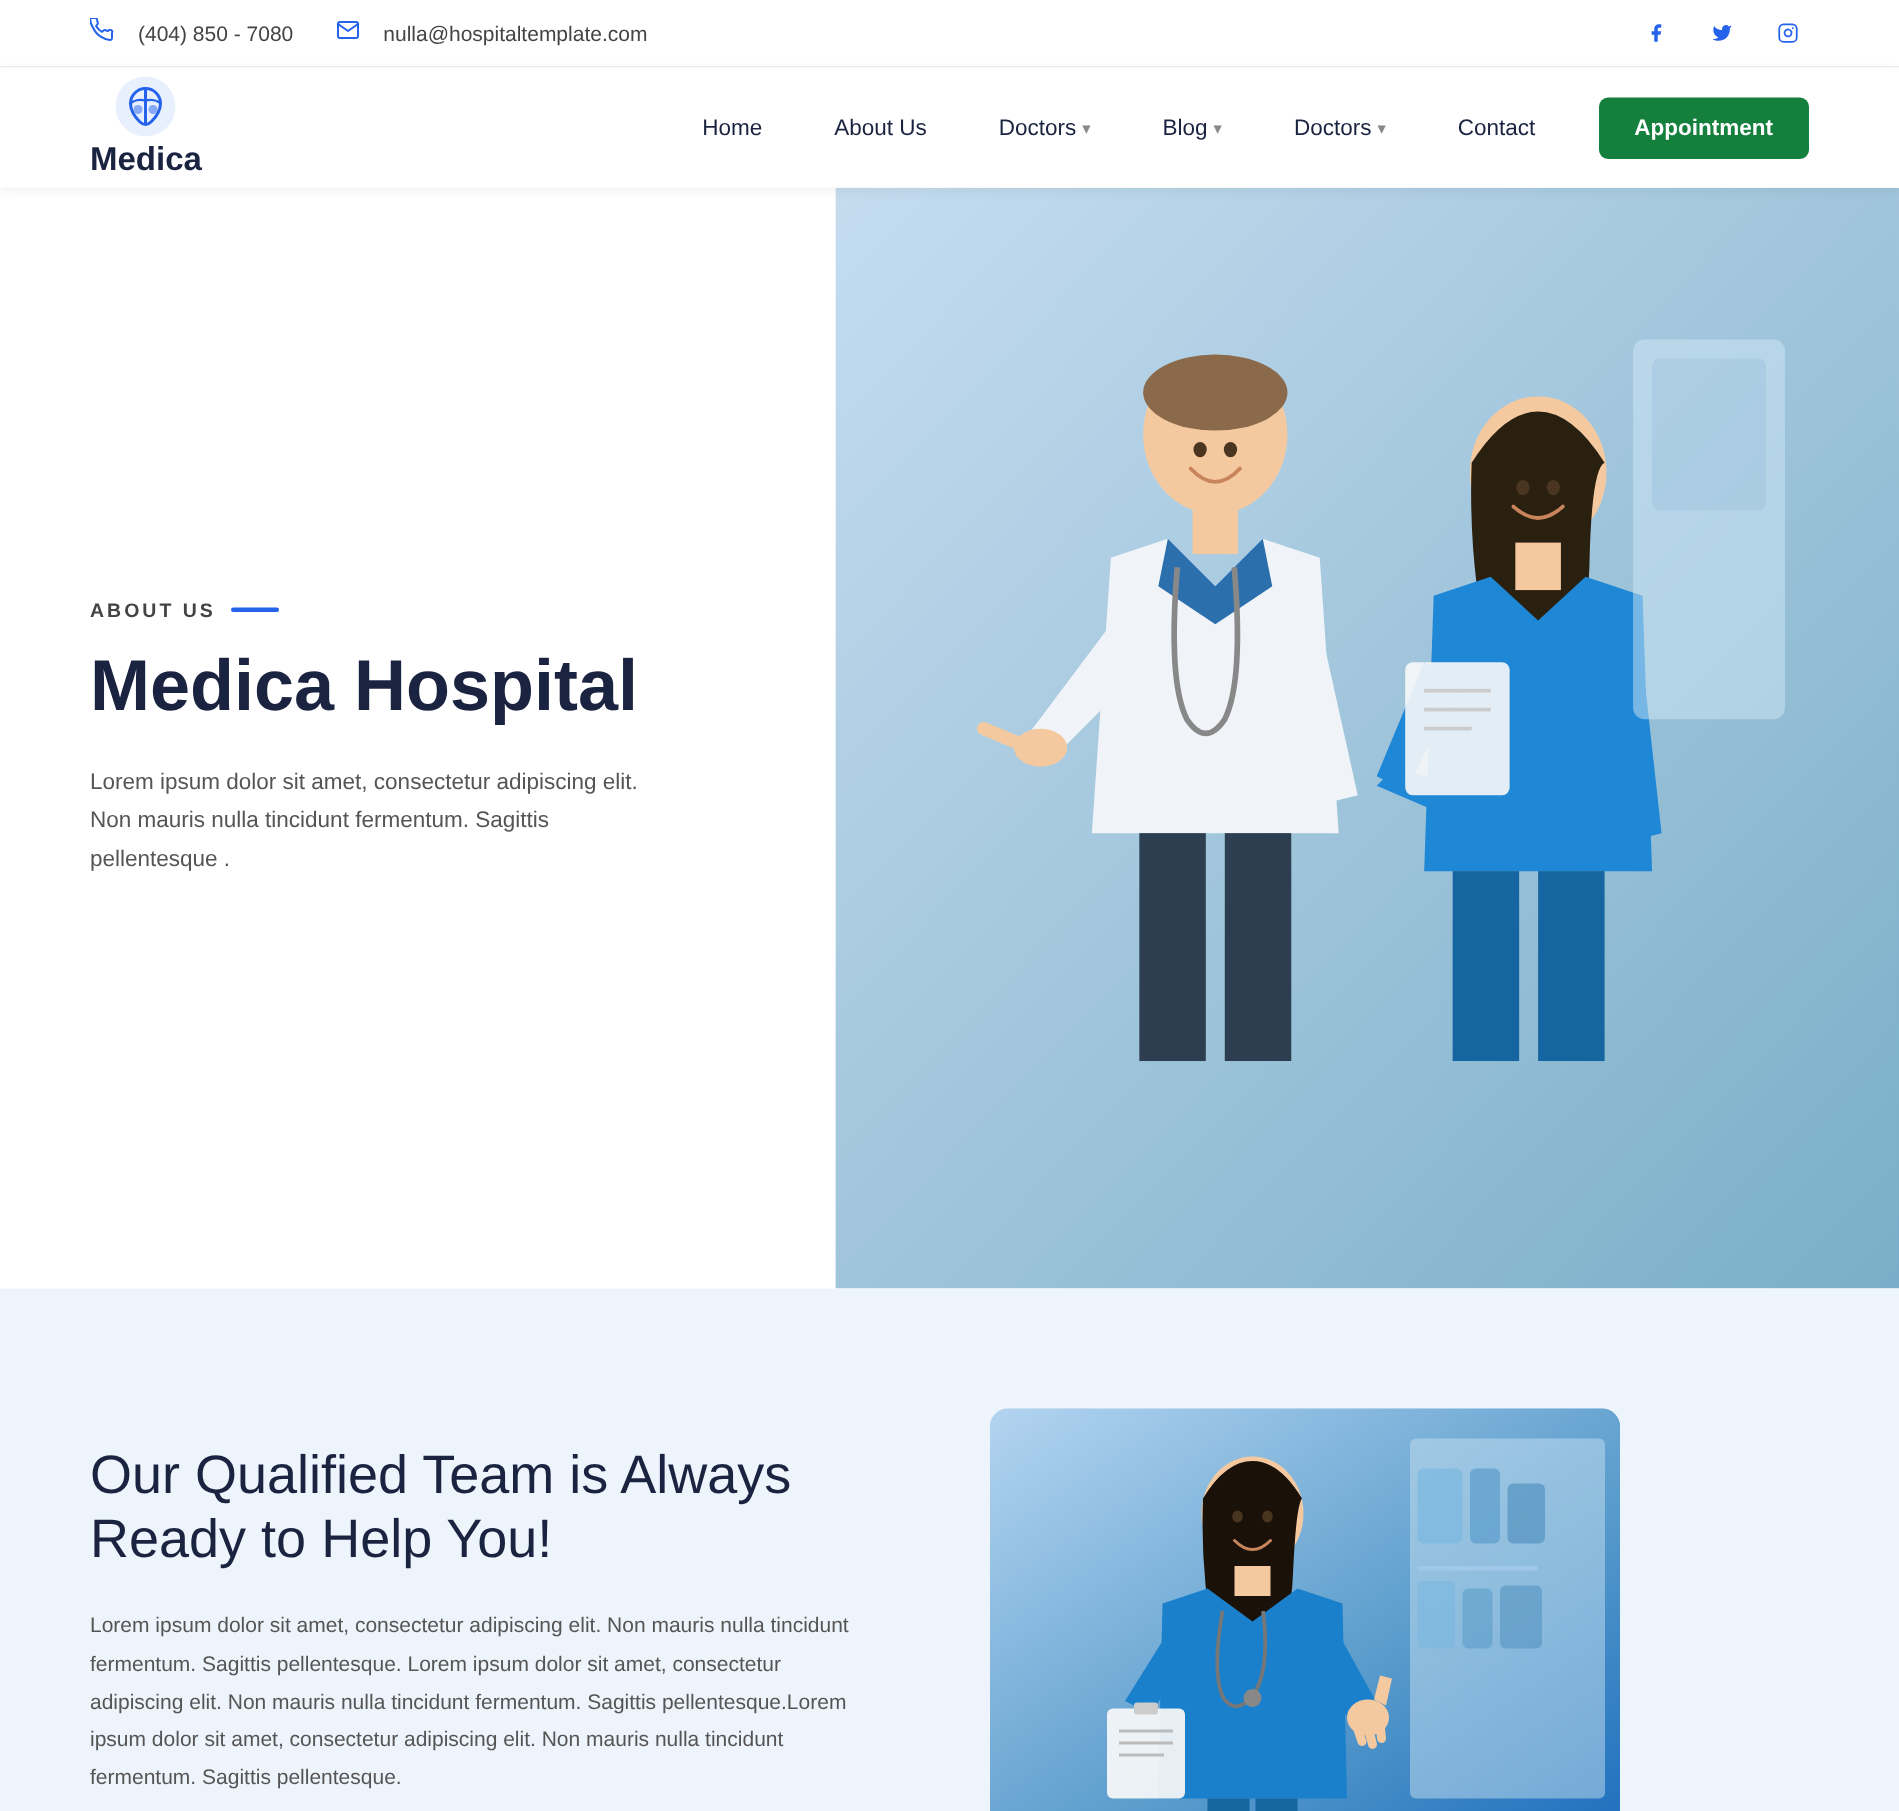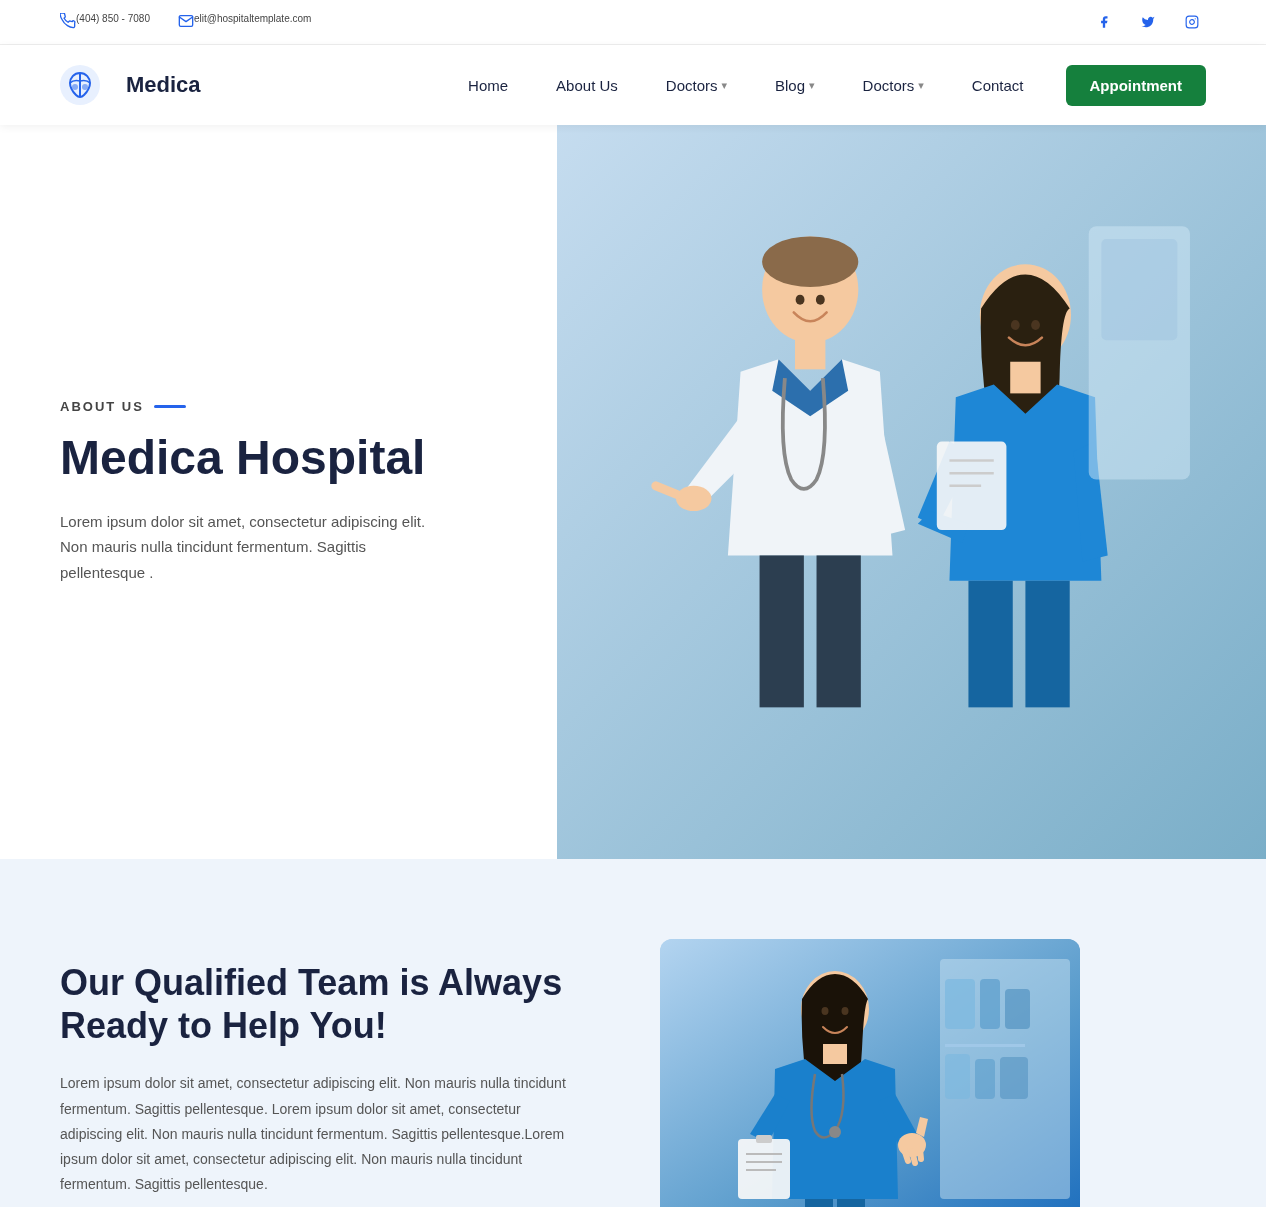--- a/index.html
+++ b/index.html
@@ -8,21 +8,21 @@
     
     .topbar {
       background: #fff;
       border-bottom: 1px solid #eee;
       padding: 8px 60px;
       display: flex;
       align-items: center;
       justify-content: space-between;
     }
     .topbar-left { display: flex; align-items: center; gap: 28px; }
-    .topbar-item { display: flex; gap: 0; color: #444; font-size: 10px; }
+    .topbar-item { display: flex; align-items: center; gap: 16px; color: #444; font-size: 14px; }
     .topbar-icon { color: #2563eb; font-size: 15px; }
     .topbar-right { display: flex; align-items: center; gap: 16px; }
     .social-icon {
       width: 28px; height: 28px;
       border-radius: 50%;
       display: flex; align-items: center; justify-content: center;
       font-weight: bold; font-size: 13px; color: #2563eb; cursor: pointer;
     }
 
     
@@ -30,21 +30,21 @@
       background: #fff;
       padding: 0 60px;
       display: flex;
       align-items: center;
       justify-content: space-between;
       height: 80px;
       box-shadow: 0 2px 8px rgba(0,0,0,0.06);
       position: relative;
       z-index: 10;
     }
-    .logo { display: flex; align-items: center; gap: 26px; text-decoration: none; }
+    .logo { display: flex; align-items: center; gap: 2px; text-decoration: none; flex-direction: column; }
     .logo-icon { width: 40px; height: 40px; }
     .logo-text { font-size: 22px; font-weight: 700; color: #1a2340; }
     .nav-links { display: flex; align-items: center; gap: 16px; }
     .nav-item {
       padding: 8px 16px;
       font-size: 15px;
       color: #1a2340;
       cursor: pointer;
       display: flex; align-items: center; gap: 4px;
       text-decoration: none;
@@ -134,21 +134,21 @@
       display: flex;
       align-items: center;
       gap: 80px;
     }
     .team-left {
       flex: 1;
       max-width: 520px;
     }
     .team-title {
       font-size: 36px;
-      font-weight: 700;
+      font-weight: 400;
       color: #1a2340;
       line-height: 1.2;
       margin-bottom: 24px;
     }
     .team-desc {
       font-size: 14px;
       color: #555;
       line-height: 1.8;
     }
     .team-right {
@@ -188,21 +188,21 @@
       </span>
       <span>(404) 850 - 7080</span>
     </div>
     <div class="topbar-item">
       <span class="topbar-icon">
         <svg width="16" height="16" viewBox="0 0 24 24" fill="none" stroke="#2563eb" stroke-width="2" stroke-linecap="round" stroke-linejoin="round">
           <path d="M4 4h16c1.1 0 2 .9 2 2v12c0 1.1-.9 2-2 2H4c-1.1 0-2-.9-2-2V6c0-1.1.9-2 2-2z"></path>
           <polyline points="22,6 12,13 2,6"></polyline>
         </svg>
       </span>
-      <span>elit@hospitaltemplate.com</span>
+      <span>nulla@hospitaltemplate.com</span>
     </div>
   </div>
   <div class="topbar-right">
     <div class="social-icon">
       <svg width="14" height="14" viewBox="0 0 24 24" fill="#2563eb">
           <path d="M18 2h-3a5 5 0 00-5 5v3H7v4h3v8h4v-8h3l1-4h-4V7a1 1 0 011-1h3z"></path>
         </svg>
     </div>
     <div class="social-icon">
       <svg width="14" height="14" viewBox="0 0 24 24" fill="#2563eb">

